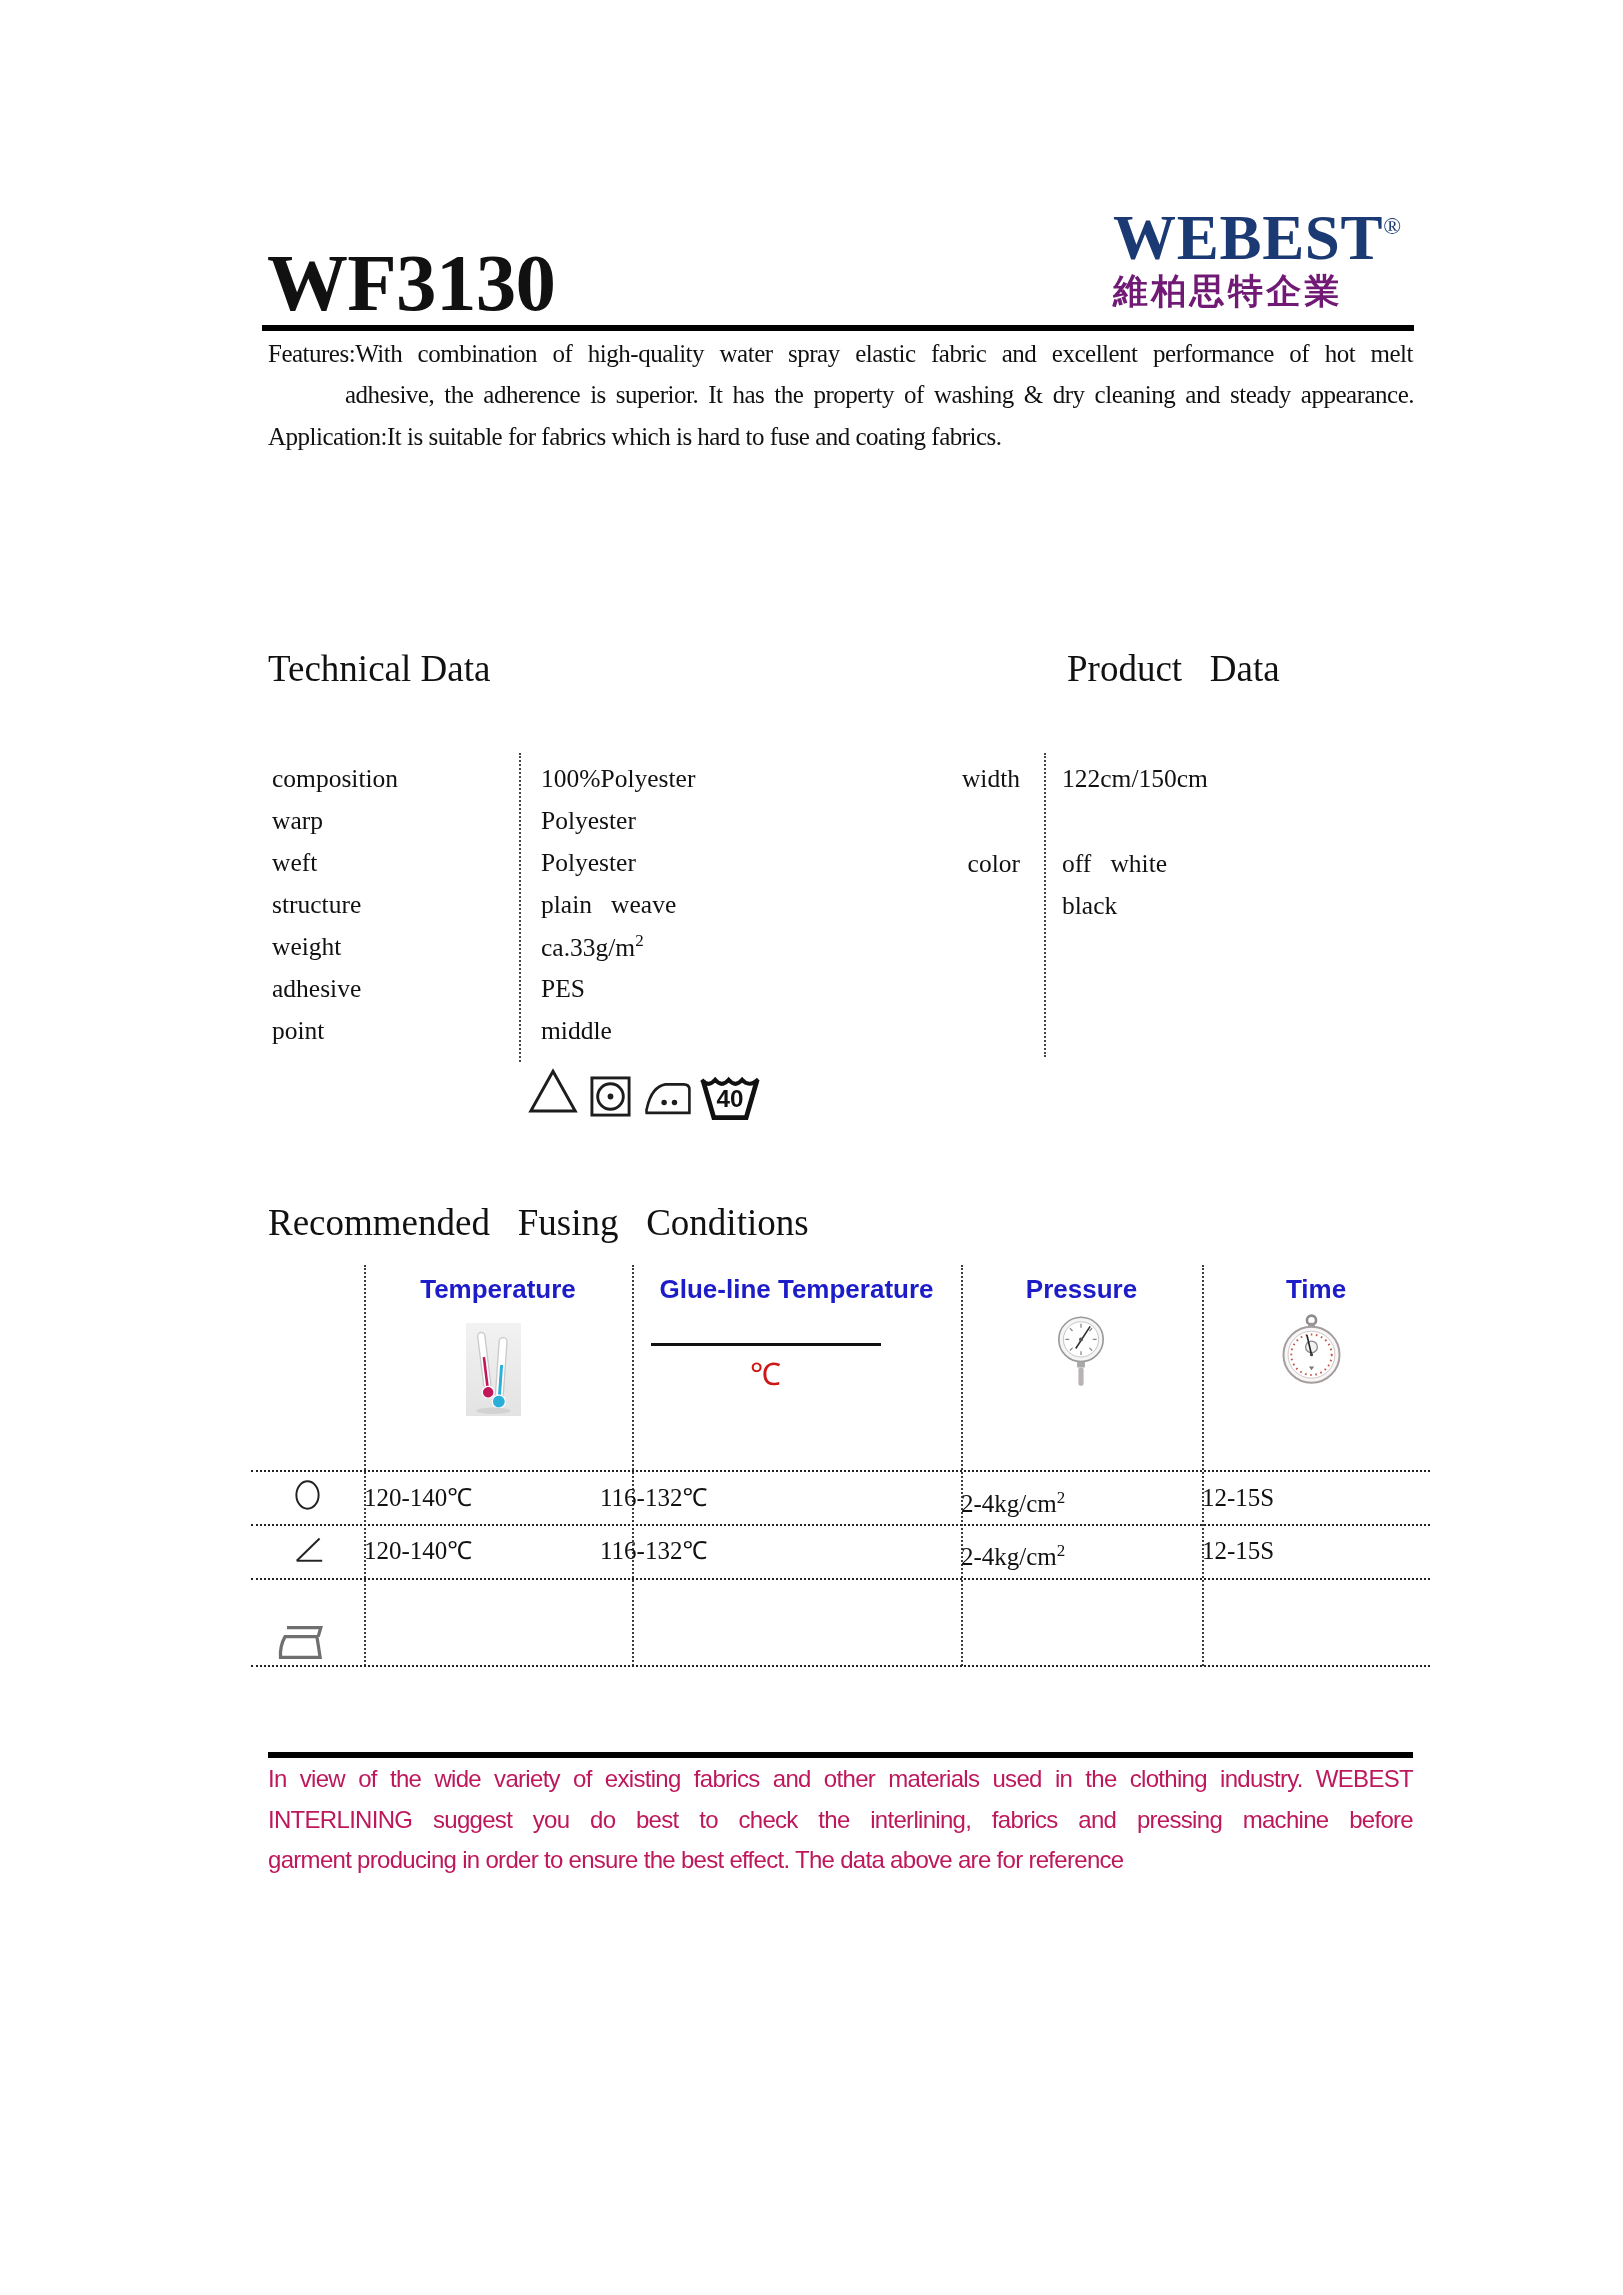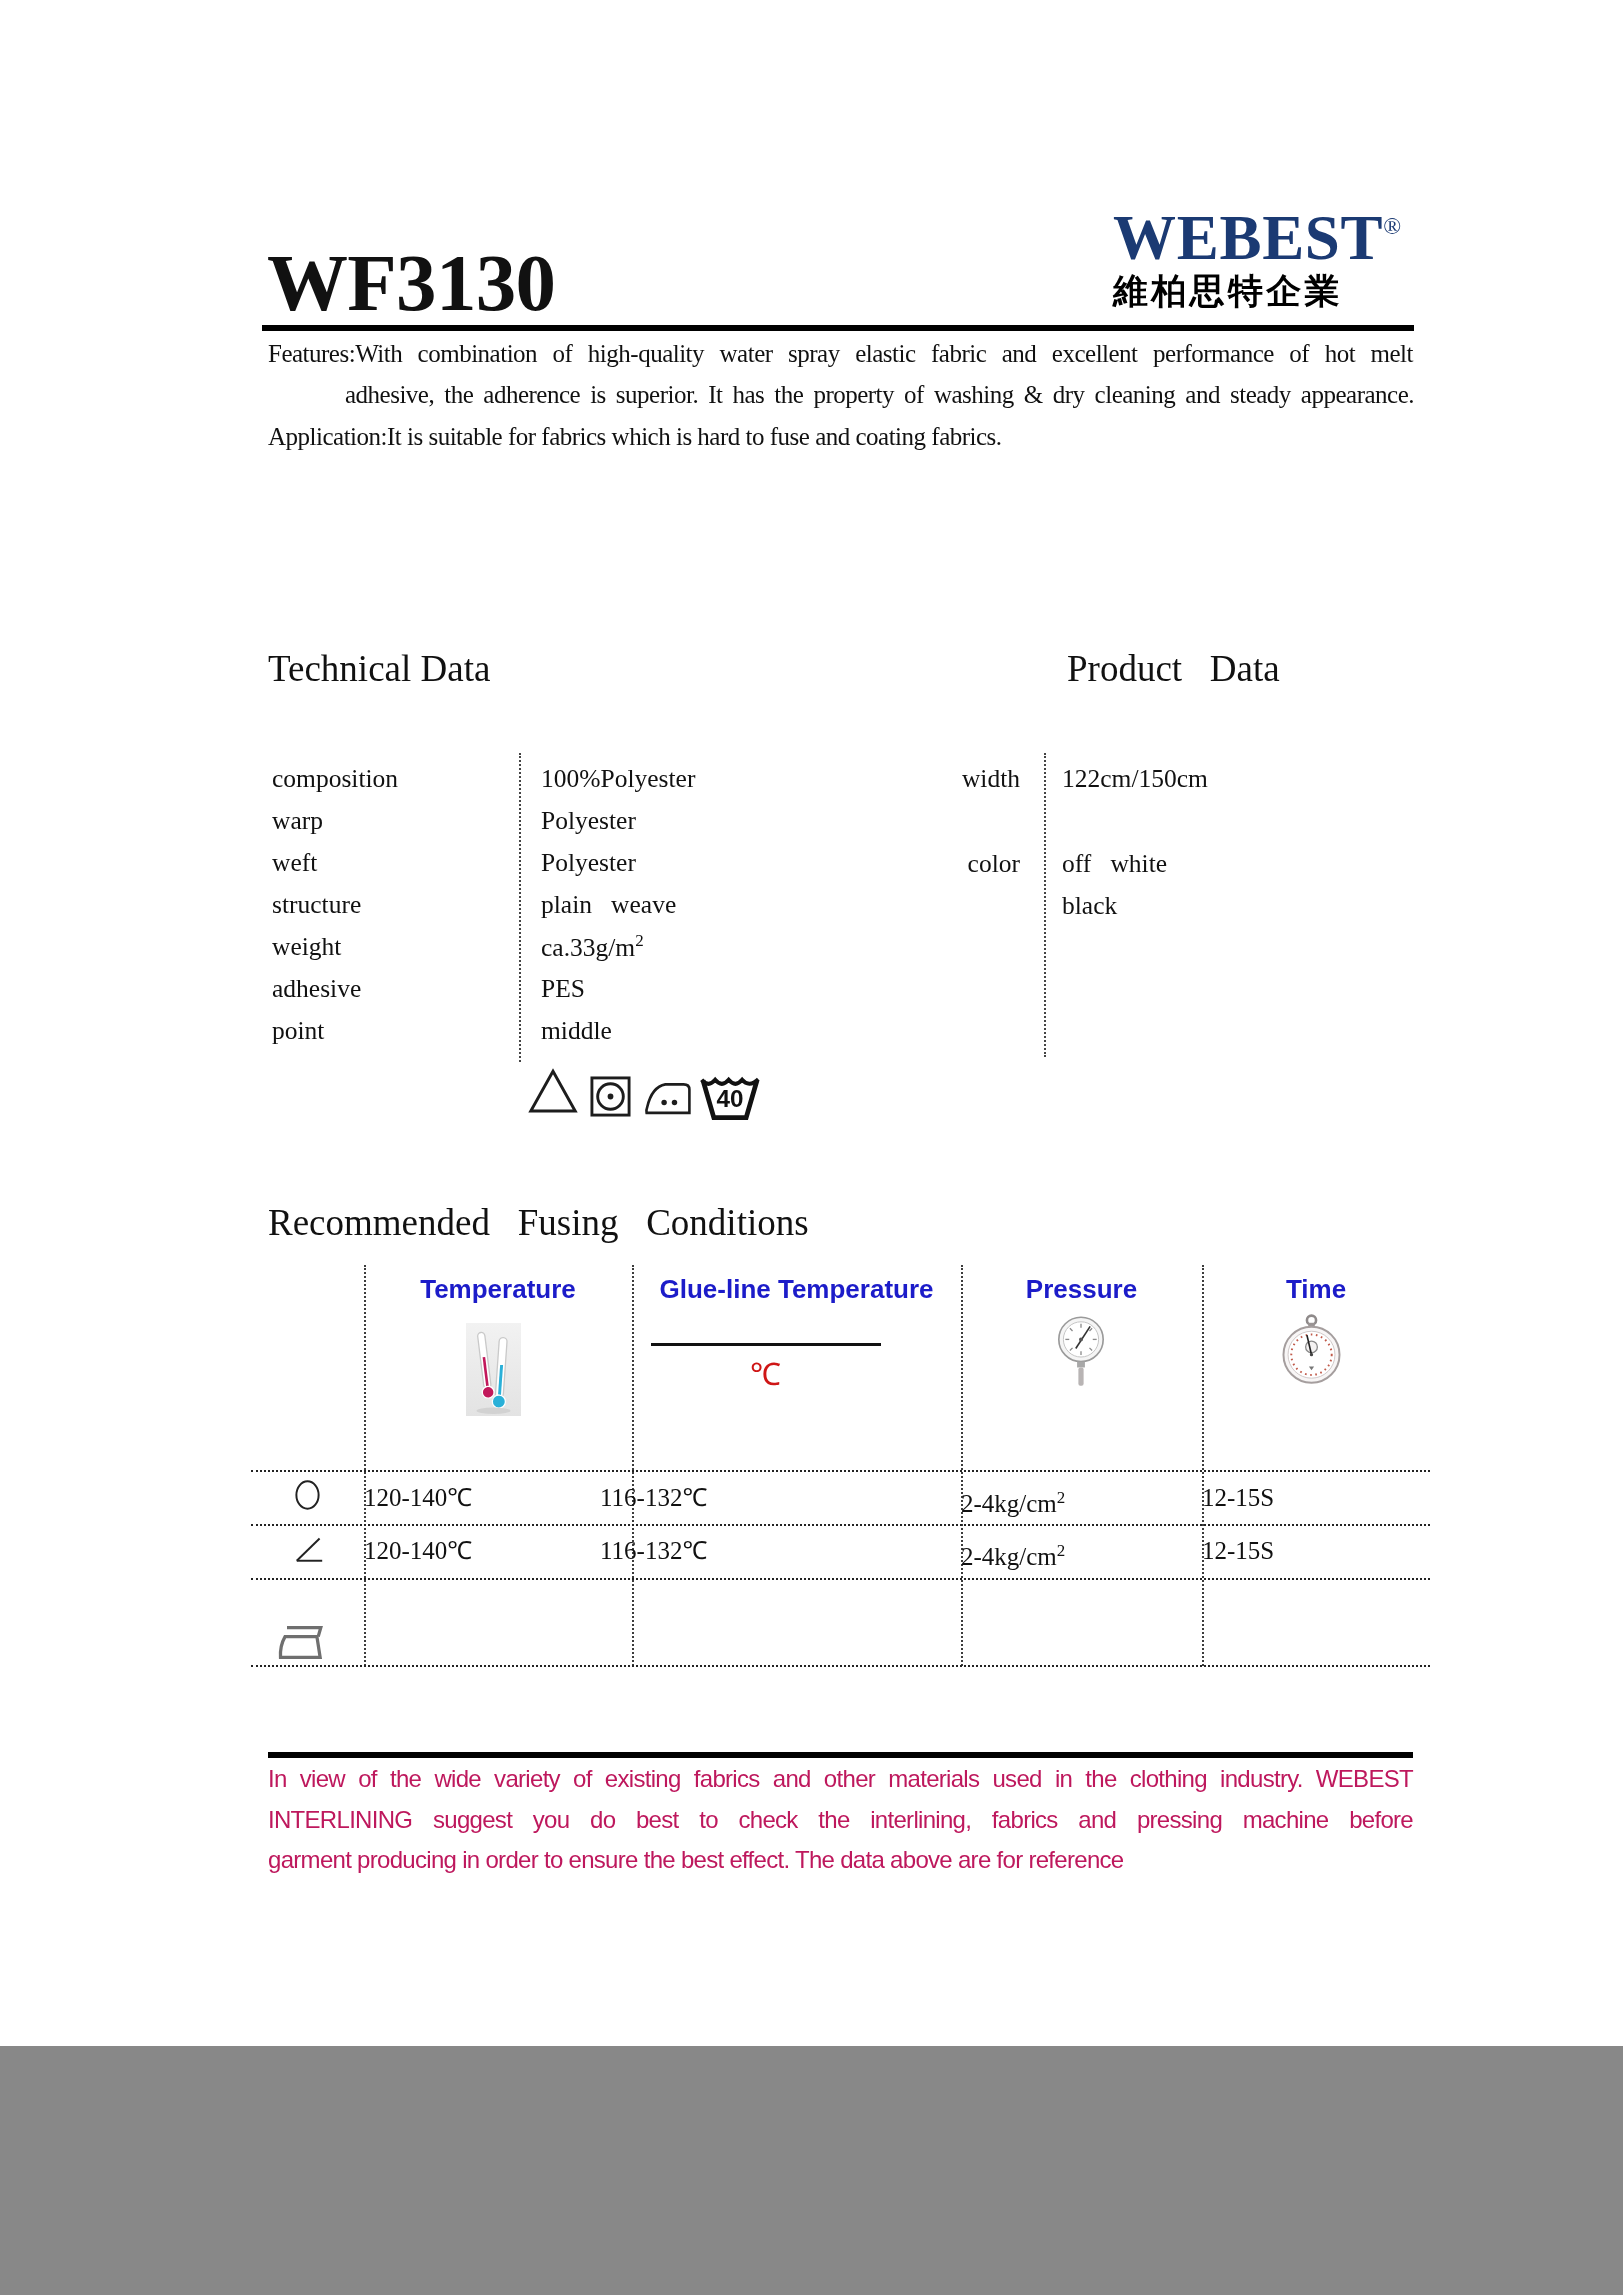--- a/index.html
+++ b/index.html
@@ -1,24 +1,24 @@
 <!DOCTYPE html>
 <html style="font-size:10.5px"><head>
 <meta charset="utf-8">
 <style>
   html,body{margin:0;padding:0;background:#888;}
-  #page{position:relative;width:1623px;height:2046px;background:#ffffff;overflow:hidden;
+  #page{position:relative;width:1623px;height:2295px;background:#ffffff;overflow:hidden;
         font-family:"Liberation Serif",serif;color:#111;}
   .abs{position:absolute;}
   
   #doc-title{left:267px;top:237px;font-size:81px;font-weight:bold;letter-spacing:-0.7px;}
   #logo{left:1113px;top:195px;width:308px;text-align:left;}
   #logo-brand-line{font-size:63px;line-height:63px;font-weight:bold;color:#1b3a73;letter-spacing:0.7px;}
   #logo-reg{font-size:23.6px;vertical-align:25px;font-weight:normal;color:#1b3a73;}
-  #logo-subtitle{font-size:35px;line-height:38px;font-weight:bold;color:#000000;letter-spacing:3.3px;margin-top:2.6px;}
+  #logo-subtitle{font-size:35px;line-height:38px;font-weight:bold;color:#701a75;letter-spacing:3.3px;margin-top:2.6px;}
   .rule{background:#000;height:5.9px;}
   #rule-top{left:262px;top:325px;width:1152px;}
   #rule-bottom{left:268px;top:1752px;width:1145px;}
   
   .body-line{font-size:25px;letter-spacing:-0.5px;line-height:30px;}
   .jline{text-align:justify;text-align-last:justify;}
   #features-l1{left:268px;top:339px;width:1145px;}
   #features-l2{left:345px;top:380px;width:1069px;}
   #features-l3{left:268px;top:422px;width:1145px;}
   

